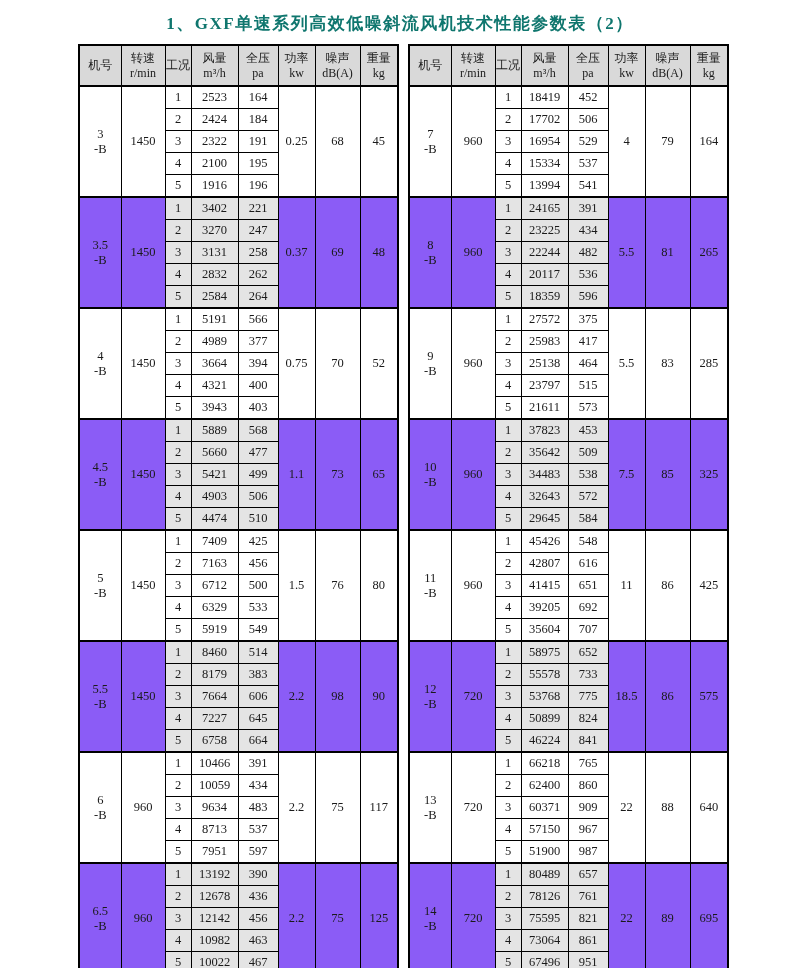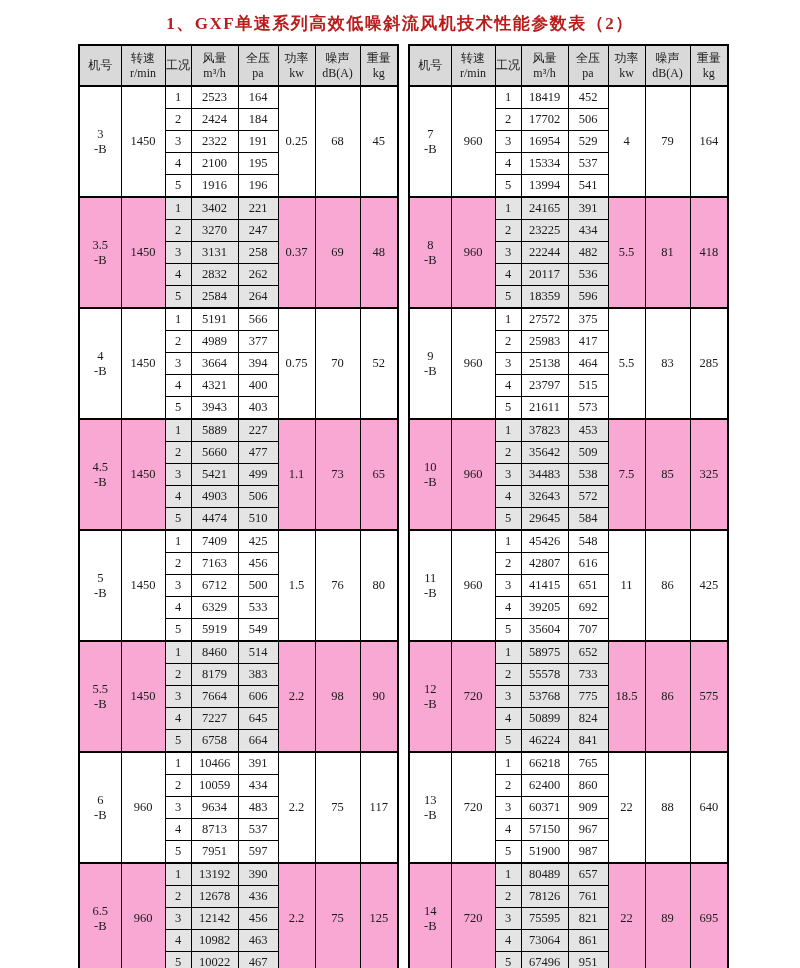--- a/index.html
+++ b/index.html
@@ -11,21 +11,21 @@
     overflow: hidden;
     font-family: "Liberation Serif", serif;
     color: #1a1a1a;
   }
   .page-title {
     font-size: 17px;
     font-weight: bold;
     text-align: center;
     letter-spacing: 1.5px;
     margin: 12px 0 9px 0;
-    color: #b91c1c;
+    color: #0f766e;
   }
   .tables-wrap {
     display: flex;
     gap: 9px;
     margin-left: 78px;
   }
   table.spec {
     border-collapse: collapse;
     table-layout: fixed;
     width: 315px;
@@ -48,21 +48,21 @@
   }
   table.spec tbody td {
     height: 21px;
     font-size: 12.5px;
     line-height: 1.05;
   }
   tr.block-top td { border-top: 2px solid #000; }
   td.cond  { border-left: 2px solid #000; }
   td.press { border-right: 2px solid #000; }
   td.model div { line-height: 1.15; }
-  .bg-outer { background: #f9a8d4; }
+  .bg-outer { background: #8b5cf6; }
   .bg-inner { background: #e4e4e4; }
   col.c-model  { width: 42px; }
   col.c-speed  { width: 44px; }
   col.c-cond   { width: 26px; }
   col.c-flow   { width: 47px; }
   col.c-press  { width: 40px; }
   col.c-power  { width: 37px; }
   col.c-noise  { width: 45px; }
   col.c-weight { width: 38px; }
 </style>
@@ -218,21 +218,21 @@
             <td class="press">403</td>
           </tr>
           <tr class="block-top">
             <td class="model bg-outer" rowspan="5">
               <div>4.5</div>
               <div>-B</div>
             </td>
             <td class="speed bg-outer" rowspan="5">1450</td>
             <td class="cond bg-inner">1</td>
             <td class="flow bg-inner">5889</td>
-            <td class="press bg-inner">227</td>
+            <td class="press bg-inner">568</td>
             <td class="power bg-outer" rowspan="5">1.1</td>
             <td class="noise bg-outer" rowspan="5">73</td>
             <td class="weight bg-outer" rowspan="5">65</td>
           </tr>
           <tr>
             <td class="cond bg-inner">2</td>
             <td class="flow bg-inner">5660</td>
             <td class="press bg-inner">477</td>
           </tr>
           <tr>
@@ -467,21 +467,21 @@
             <td class="model bg-outer" rowspan="5">
               <div>8</div>
               <div>-B</div>
             </td>
             <td class="speed bg-outer" rowspan="5">960</td>
             <td class="cond bg-inner">1</td>
             <td class="flow bg-inner">24165</td>
             <td class="press bg-inner">391</td>
             <td class="power bg-outer" rowspan="5">5.5</td>
             <td class="noise bg-outer" rowspan="5">81</td>
-            <td class="weight bg-outer" rowspan="5">418</td>
+            <td class="weight bg-outer" rowspan="5">265</td>
           </tr>
           <tr>
             <td class="cond bg-inner">2</td>
             <td class="flow bg-inner">23225</td>
             <td class="press bg-inner">434</td>
           </tr>
           <tr>
             <td class="cond bg-inner">3</td>
             <td class="flow bg-inner">22244</td>
             <td class="press bg-inner">482</td>

